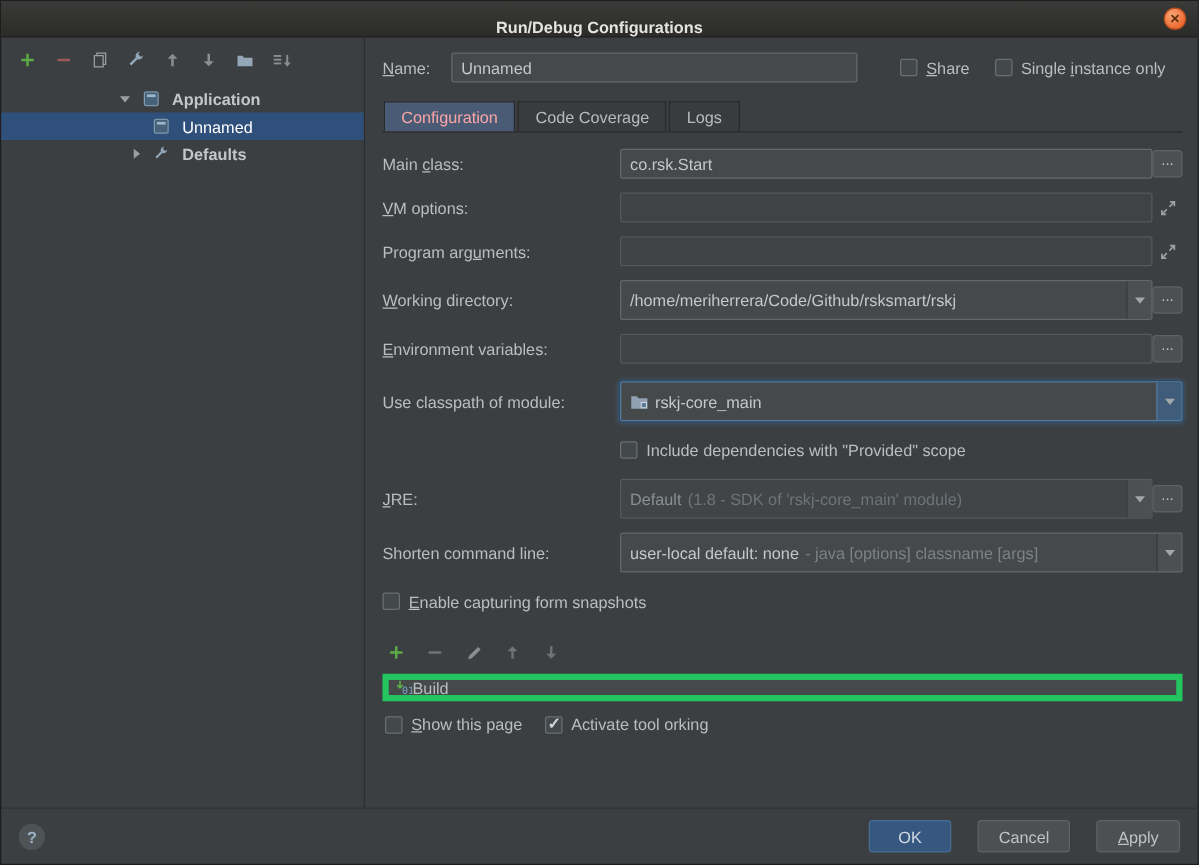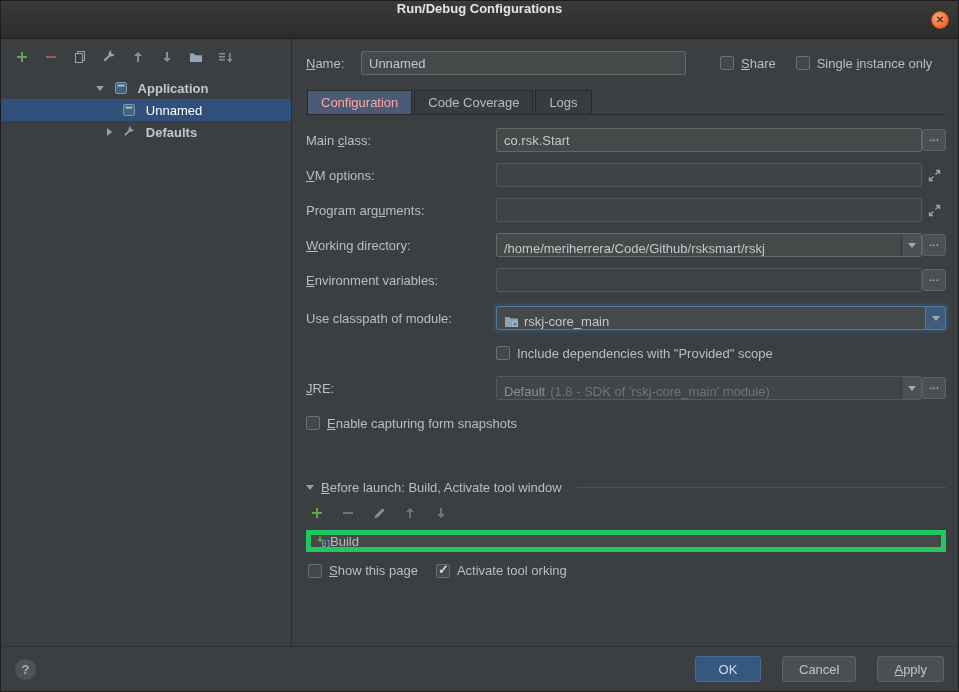--- a/index.html
+++ b/index.html
@@ -13,24 +13,24 @@
     cursor:default;
     -webkit-font-smoothing:antialiased;
   }
   u { text-decoration:underline; text-underline-offset:1px; }
   button { font-family:inherit; font-size:inherit; color:inherit; outline:none; }
 
   .window { width:959px; height:692px; display:flex; flex-direction:column; background:#3c3f41; border:1px solid #1d1d1d; }
 
   
   .titlebar {
-    height:38px; flex:none; position:relative;
+    height:29px; flex:none; position:relative;
     background:linear-gradient(#3a3a38,#2b2b29);
     border-bottom:1px solid #1d1d1d;
-    display:flex; align-items:flex-start; justify-content:center;
+    display:flex; align-items:flex-end; justify-content:center;
   }
   .titlebar .title { font-weight:bold; color:#e6e4e1; font-size:13px; }
   .close-btn {
     position:absolute; right:9px; top:50%; transform:translateY(-50%);
     width:18px; height:18px; border-radius:50%;
     background:radial-gradient(circle at 35% 30%, #f9a577, #ee6a30 72%);
     border:1px solid #b7501f;
     color:#5f2d0e; font-size:10px; font-weight:bold;
     display:flex; align-items:center; justify-content:center;
   }
@@ -79,21 +79,21 @@
   .form-row { display:flex; align-items:center; margin-bottom:11px; min-height:24px; }
   .flabel { width:190px; flex:none; }
   .rcontent { flex:1; min-width:0; display:flex; align-items:center; }
   .rcontent .tfield { flex:1; min-width:0; }
   .dots {
     flex:none; width:24px; height:22px; background:#4c5052; border:1px solid #5e6264; border-radius:3px;
     color:#c0c4c7; font-size:12px; display:flex; align-items:center; justify-content:center; padding:0 0 6px 0;
   }
   .iconbtn { flex:none; width:24px; height:24px; background:none; border:none; display:flex; align-items:center; justify-content:center; padding:0; }
 
-  .combo { flex:1; min-width:0; height:24px; background:#45494a; border:1px solid #646869; border-radius:2px; display:flex; align-items:flex-end; overflow:hidden; }
+  .combo { flex:1; min-width:0; height:32px; background:#45494a; border:1px solid #646869; border-radius:2px; display:flex; align-items:center; overflow:hidden; }
   .combo .combo-text { flex:1; min-width:0; padding:0 7px; white-space:nowrap; overflow:hidden; text-overflow:ellipsis; color:#c4c8cb; display:flex; align-items:center; gap:5px; }
   .combo .hint { color:#7c8286; }
   .combo .arrow-btn { flex:none; width:20px; align-self:stretch; background:#4c5052; border-left:1px solid #35383a; display:flex; align-items:center; justify-content:center; }
   .caret { width:0; height:0; border-left:4px solid transparent; border-right:4px solid transparent; border-top:5px solid #a3a7aa; }
   .combo.dim { background:#414547; border-color:#55595b; }
   .combo.dim .combo-text { color:#8a9093; }
   .combo.dim .hint { color:#6e7478; }
   .combo.focused { border-color:#537a9e; box-shadow:0 0 0 1px #2e4b66, 0 0 4px 1px rgba(70,120,170,.55); }
   .combo.focused .arrow-btn { background:#3f5d7a; border-left-color:#537a9e; }
   .row-classpath { margin-top:14px; }
@@ -321,35 +321,44 @@
                 <span class="hint">(1.8 - SDK of 'rskj-core_main' module)</span>
               </span>
               <span class="arrow-btn">
                   <span class="caret"></span>
                 </span>
             </div>
             <button class="dots">...</button>
           </div>
         </div>
 
+        <div class="form-row">
+          <span class="flabel">Shorten command line:</span>
+          <div class="rcontent">
+            <div class="combo">
+              <span class="combo-text">
+                <span>user-local default: none</span>
+                <span class="hint">- java [options] classname [args]</span>
+              </span>
+              <span class="arrow-btn">
+                  <span class="caret"></span>
+                </span>
+            </div>
+          </div>
+        </div>
 
         <div class="form-row">
           <label class="cb">
             <span class="box" data-checked="false"></span>
             <span><u>E</u>nable capturing form snapshots</span>
           </label>
         </div>
 
       </div>
 
-      <div class="bl-header">
-        <span class="chev-down"></span>
-        <span><u>B</u>efore launch: Build, Activate tool window</span>
-        <span class="hline"></span>
-      </div>
 
       <div class="bl-toolbar">
         <button class="tbtn">
           <svg width="16" height="16" viewBox="0 0 16 16">
               <path d="M7 3h2v4h4v2H9v4H7V9H3V7h4z" fill="#5caa46"></path>
             </svg>
         </button>
         <button class="tbtn">
           <svg width="16" height="16" viewBox="0 0 16 16">
               <rect x="3" y="7" width="10" height="2" fill="#6f7375"></rect>

